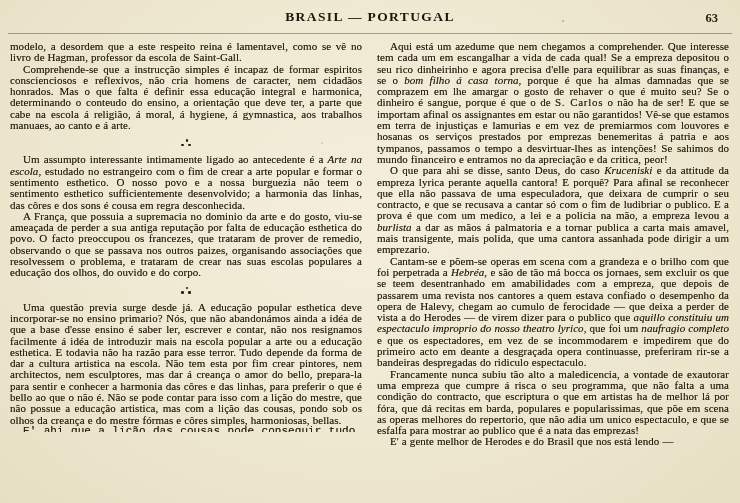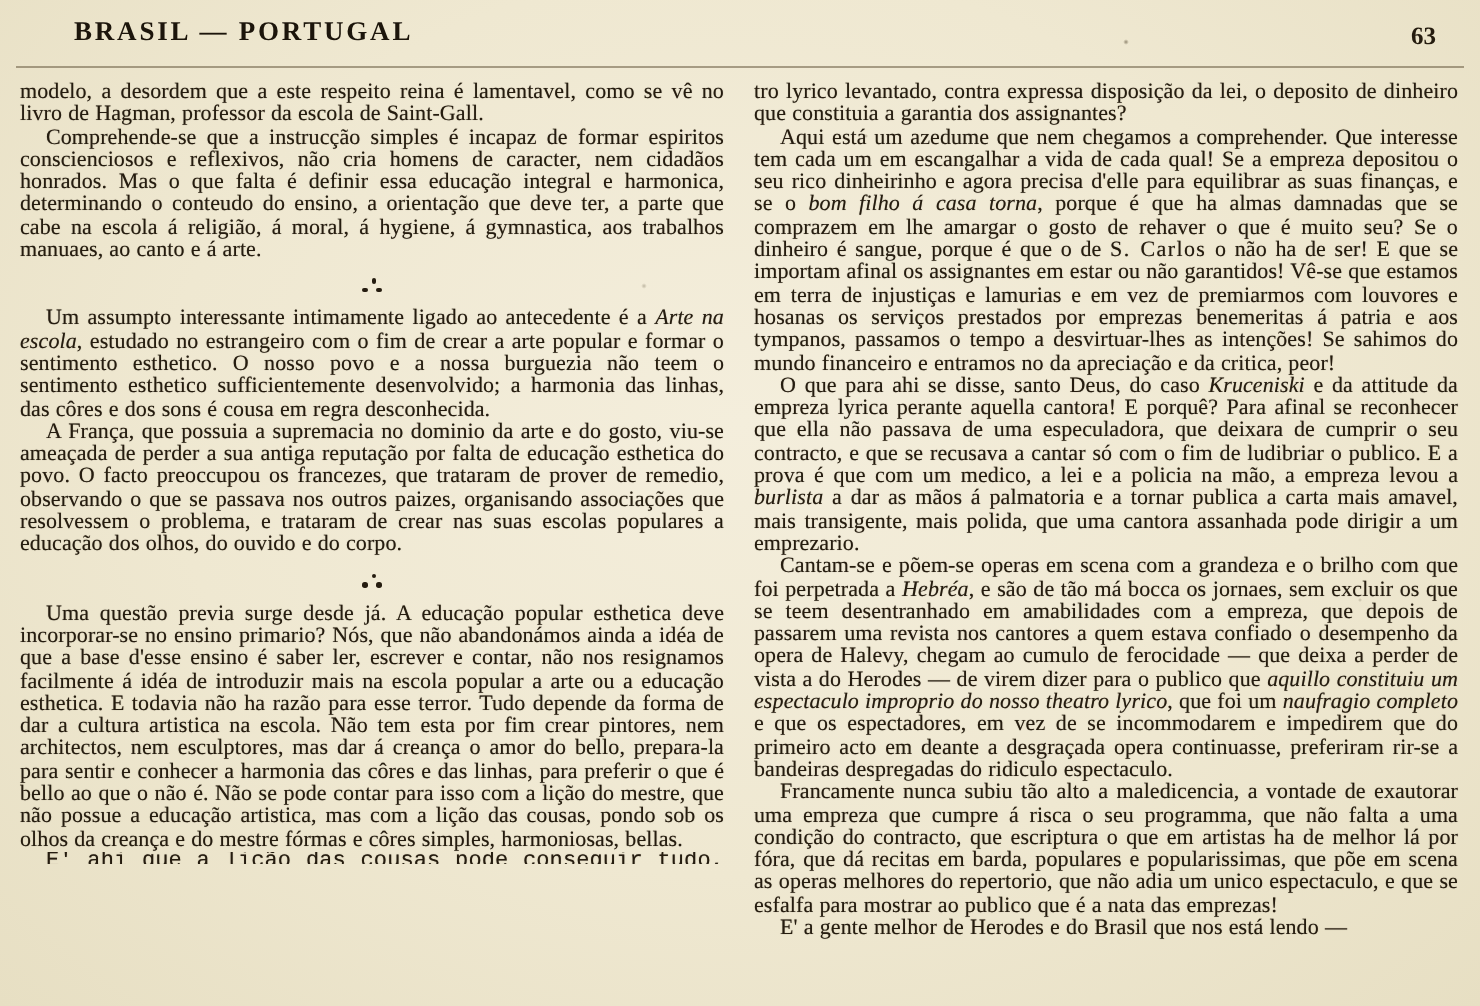--- a/index.html
+++ b/index.html
@@ -18,21 +18,21 @@
     background:
       radial-gradient(2px 2px at 563px 21px, rgba(70,58,35,.55), transparent 70%),
       radial-gradient(1.5px 1.5px at 433px 68px, rgba(70,58,35,.35), transparent 70%),
       radial-gradient(2px 2px at 322px 143px, rgba(70,58,35,.30), transparent 70%),
       radial-gradient(1.5px 1.5px at 680px 300px, rgba(70,58,35,.25), transparent 70%),
       radial-gradient(ellipse at 50% 42%, #f4eedc 0%, var(--paper) 55%, #e7dfc3 100%);
   }
   .hdr{
     position:relative;
     padding-top:7px;
-    margin-left:37px;
+    text-align:center;
   }
   .title{
     font-weight:bold;
     font-size:13.5px;
     letter-spacing:1.4px;
     color:#1c150b;
   }
   .pagenum{
     position:absolute;
     right:22px;top:11px;
@@ -104,21 +104,20 @@
           </span>
           <span class="drow">
             <i></i>
             <i></i>
           </span>
         </div>
         <p class="ind"><span>Uma questão previa surge desde já. A educação popular esthetica deve incorporar-se no ensino primario? Nós, que não abandonámos ainda a idéa de que a base d'esse ensino é saber ler, escrever e contar, não nos resignamos facilmente á idéa de introduzir mais na escola popular a arte ou a educação esthetica. E todavia não ha razão para esse terror. Tudo depende da forma de dar a cultura artistica na escola. Não tem esta por fim crear pintores, nem architectos, nem esculptores, mas dar á creança o amor do bello, prepara-la para sentir e conhecer a harmonia das côres e das linhas, para preferir o que é bello ao que o não é. Não se pode contar para isso com a lição do mestre, que não possue a educação artistica, mas com a lição das cousas, pondo sob os olhos da creança e do mestre fórmas e côres simples, harmoniosas, bellas.</span></p>
         <p class="ind clip"><span>E' ahi que a lição das cousas pode conseguir tudo, sem que interve-</span></p>
       </div>
     <div class="col">
-        <p><span>tro lyrico levantado, contra expressa disposição da lei, o deposito de dinheiro que constituia a garantia dos assignantes?</span></p>
         <p class="ind"><span>Aqui está um azedume que nem chegamos a comprehender. Que interesse tem cada um em escangalhar a vida de cada qual! Se a empreza depositou o seu rico dinheirinho e agora precisa d'elle para equilibrar as suas finanças, e se o </span><span class="it">bom filho á casa torna</span><span>, porque é que ha almas damnadas que se comprazem em lhe amargar o gosto de rehaver o que é muito seu? Se o dinheiro é sangue, porque é que o de </span><span class="bd">S. Carlos</span><span> o não ha de ser! E que se importam afinal os assignantes em estar ou não garantidos! Vê-se que estamos em terra de injustiças e lamurias e em vez de premiarmos com louvores e hosanas os serviços prestados por emprezas benemeritas á patria e aos tympanos, passamos o tempo a desvirtuar-lhes as intenções! Se sahimos do mundo financeiro e entramos no da apreciação e da critica, peor!</span></p>
         <p class="ind"><span>O que para ahi se disse, santo Deus, do caso </span><span class="it">Kruceniski</span><span> e da attitude da empreza lyrica perante aquella cantora! E porquê? Para afinal se reconhecer que ella não passava de uma especuladora, que deixara de cumprir o seu contracto, e que se recusava a cantar só com o fim de ludibriar o publico. E a prova é que com um medico, a lei e a policia na mão, a empreza levou a </span><span class="it">burlista</span><span> a dar as mãos á palmatoria e a tornar publica a carta mais amavel, mais transigente, mais polida, que uma cantora assanhada pode dirigir a um emprezario.</span></p>
         <p class="ind"><span>Cantam-se e põem-se operas em scena com a grandeza e o brilho com que foi perpetrada a </span><span class="it">Hebréa</span><span>, e são de tão má bocca os jornaes, sem excluir os que se teem desentranhado em amabilidades com a empreza, que depois de passarem uma revista nos cantores a quem estava confiado o desempenho da opera de Halevy, chegam ao cumulo de ferocidade — que deixa a perder de vista a do Herodes — de virem dizer para o publico que </span><span class="it">aquillo constituiu um espectaculo improprio do nosso theatro lyrico</span><span>, que foi um </span><span class="it">naufragio completo</span><span> e que os espectadores, em vez de se incommodarem e impedirem que do primeiro acto em deante a desgraçada opera continuasse, preferiram rir-se a bandeiras despregadas do ridiculo espectaculo.</span></p>
         <p class="ind"><span>Francamente nunca subiu tão alto a maledicencia, a vontade de exautorar uma empreza que cumpre á risca o seu programma, que não falta a uma condição do contracto, que escriptura o que em artistas ha de melhor lá por fóra, que dá recitas em barda, populares e popularissimas, que põe em scena as operas melhores do repertorio, que não adia um unico espectaculo, e que se esfalfa para mostrar ao publico que é a nata das emprezas!</span></p>
         <p class="ind"><span>E' a gente melhor de Herodes e do Brasil que nos está lendo —</span></p>
       </div>
   </div>
 </div>
 
 </body></html>

